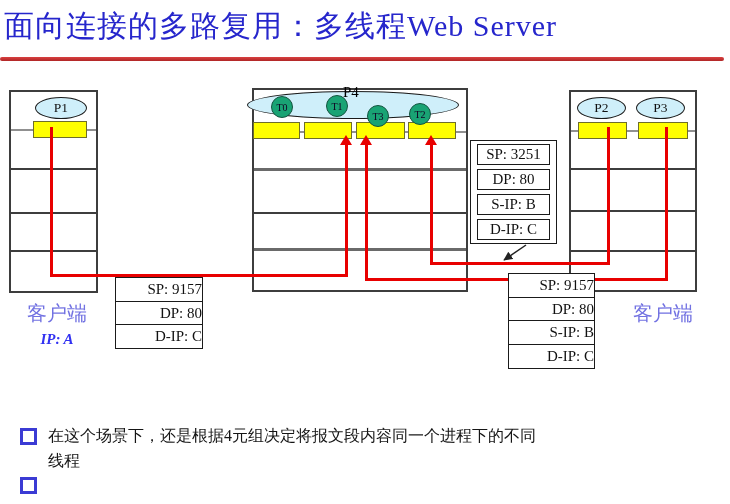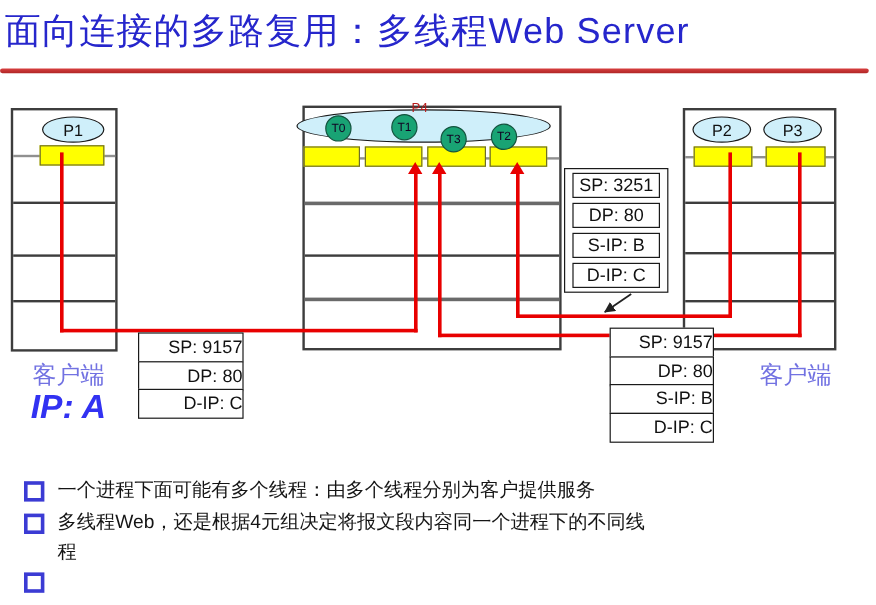--- a/index.html
+++ b/index.html
@@ -1,33 +1,33 @@
 <!DOCTYPE html>
 <html style="--title-blue: #2626cc; --underline-red: #b02626; --connection-red: #e80000; --socket-yellow: #ffff00; --thread-green: #19a374; --process-cyan: #cfeffa; --role-label-blue: #7272e2; --ip-label-blue: #3232f2;"><head>
 <meta charset="utf-8">
 <style>
   html,body{margin:0;padding:0;background:#fff;}
   .slide{position:relative;width:730px;height:504px;background:#fff;overflow:hidden;
-         font-family:Liberation Sans, sans-serif;}
+         font-family:Liberation Serif, serif;}
   .title{position:absolute;left:4px;top:6px;width:724px;font-size:30px;letter-spacing:1px;
          color:var(--title-blue,#2626cc);white-space:nowrap;}
   .underline{position:absolute;left:0;top:57px;width:724px;height:4px;
          background:linear-gradient(#d94040,var(--underline-red,#a02020));border-radius:2px;}
 
   .stack{position:absolute;background:#fff;border:2px solid #3d3d3d;box-sizing:border-box;}
   .stack .hl{position:absolute;left:0;width:100%;height:2px;background:#3d3d3d;}
   .stack .hl.gray{background:#909090;}
   .stack .hl.thick{height:3px;background:#6a6a6a;}
 
   .ellipse{position:absolute;border:1.6px solid #1a1a1a;border-radius:50%;
            background:var(--process-cyan,#cdeffa);display:flex;align-items:center;justify-content:center;
            font-size:13.5px;color:#111;z-index:3;box-sizing:border-box;}
   .bigellipse{position:absolute;border:1.4px solid #1a1a1a;border-radius:50%;
            background:var(--process-cyan,#d8f4fb);z-index:2;box-sizing:border-box;}
-  .p4label{position:absolute;font-size:11px;color:#b91c1c;z-index:6;}
+  .p4label{position:absolute;font-size:15px;color:#000000;z-index:6;}
   .thread{position:absolute;width:22px;height:22px;border-radius:50%;z-index:5;
           background:var(--thread-green,#19a374);border:1.5px solid #14543f;box-sizing:border-box;
           display:flex;align-items:center;justify-content:center;font-size:10px;color:#073;color:#102;}
   .socket{position:absolute;height:17px;background:var(--socket-yellow,#ffff00);
           border:1px solid #6e6e2a;z-index:4;box-sizing:border-box;}
 
   .rl{position:absolute;background:var(--connection-red,#e80000);z-index:5;}
   .arrow-up{position:absolute;width:0;height:0;border-left:6px solid transparent;
             border-right:6px solid transparent;border-bottom:10px solid var(--connection-red,#e80000);z-index:6;}
 
@@ -36,21 +36,21 @@
   .pkt-boxed{background:#fff;border:1.5px solid #1a1a1a;padding:3px 6px;
              display:flex;flex-direction:column;gap:4px;}
   .pkt-boxed .row{line-height:19px;}
   .pkt-stacked .row{line-height:23px;text-align:right;}
   .pkt-stacked .row + .row{margin-top:-1.5px;}
 
   .ann-arrow{position:absolute;z-index:9;}
 
   .hlabel{position:absolute;text-align:center;line-height:26px;}
   .hlabel .role{font-size:20px;color:var(--role-label-blue,#7272e2);}
-  .hlabel .ip{font-size:28px;font-weight:bold;font-style:italic;color:var(--ip-label-blue,#3232f2);}
+  .hlabel .ip{font-size:15px;font-weight:bold;font-style:italic;color:var(--ip-label-blue,#3232f2);}
 
   .bullet{position:absolute;display:flex;gap:11px;align-items:flex-start;
           font-size:16px;line-height:25px;color:#151515;}
   .bsq{flex:none;width:11px;height:11px;border:3.5px solid #3b3bd4;margin-top:5px;background:#fff;}
 </style>
 </head>
 <body>
 
 <div class="slide">
 
@@ -140,25 +140,21 @@
   <div class="hlabel" style="left:10px;top:300px;width:94px">
     <div class="role">客户端</div>
     <div class="ip">IP: A</div>
   </div>
   <div class="hlabel" style="left:303px;top:305px;width:98px">
   </div>
   <div class="hlabel" style="left:618px;top:300px;width:90px">
     <div class="role">客户端</div>
   </div>
 
-  <div class="bullet" style="left:20px;top:396px;width:695px">
-    <span class="bsq"></span>
-    <span class="btext">一个进程下面可能有多个线程：由多个线程分别为客户提供服务</span>
-  </div>
   <div class="bullet" style="left:20px;top:423px;width:695px">
     <span class="bsq"></span>
-    <span class="btext" style="max-width:502px">多线程Web，还是根据4元组决定将报文段内容同一个进程下的不同线程</span>
+    <span class="btext" style="max-width:502px">在这个场景下，还是根据4元组决定将报文段内容同一个进程下的不同线程</span>
   </div>
   <div class="bullet" style="left:20px;top:472px;width:695px">
     <span class="bsq"></span>
   </div>
 
 </div>
 
 </body></html>

